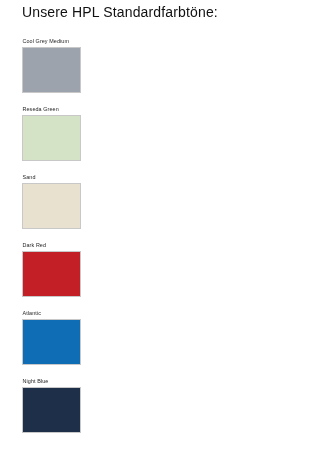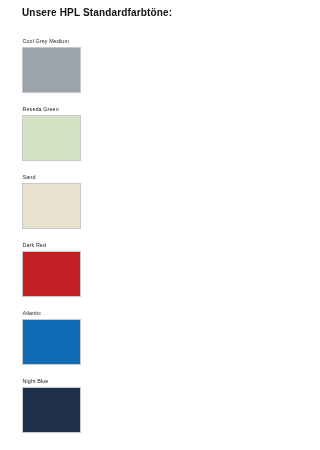--- a/index.html
+++ b/index.html
@@ -22,22 +22,22 @@
     height: 450px;
     box-sizing: border-box;
     position: relative;
     background: #ffffff;
   }
 
   .page-title {
     position: absolute;
     left: 22px;
     top: 7px;
-    font-size: 10px;
-    font-weight: bold;
+    font-size: 14px;
+    font-weight: normal;
     letter-spacing: 0.15px;
     color: #111111;
     white-space: nowrap;
     line-height: 11px;
   }
 
   .swatch-list {
     position: absolute;
     left: 0;
     top: 0;

